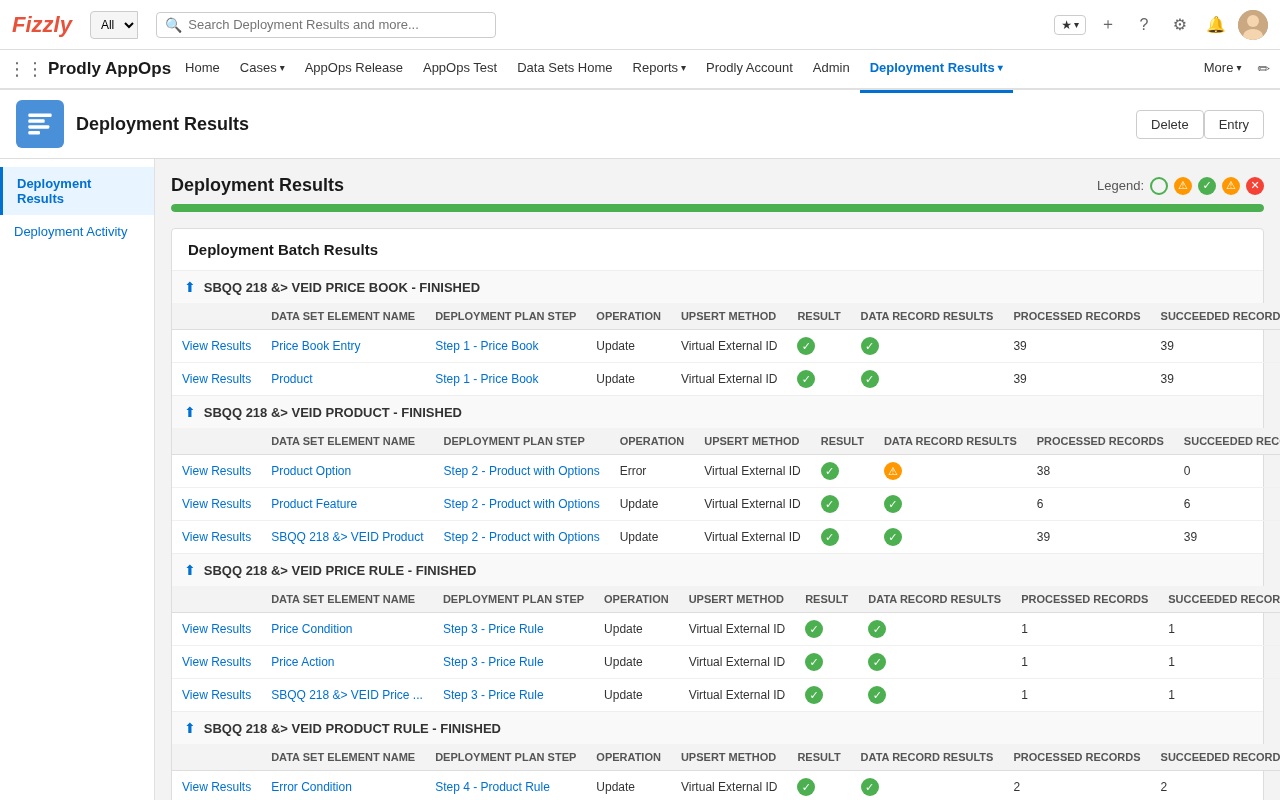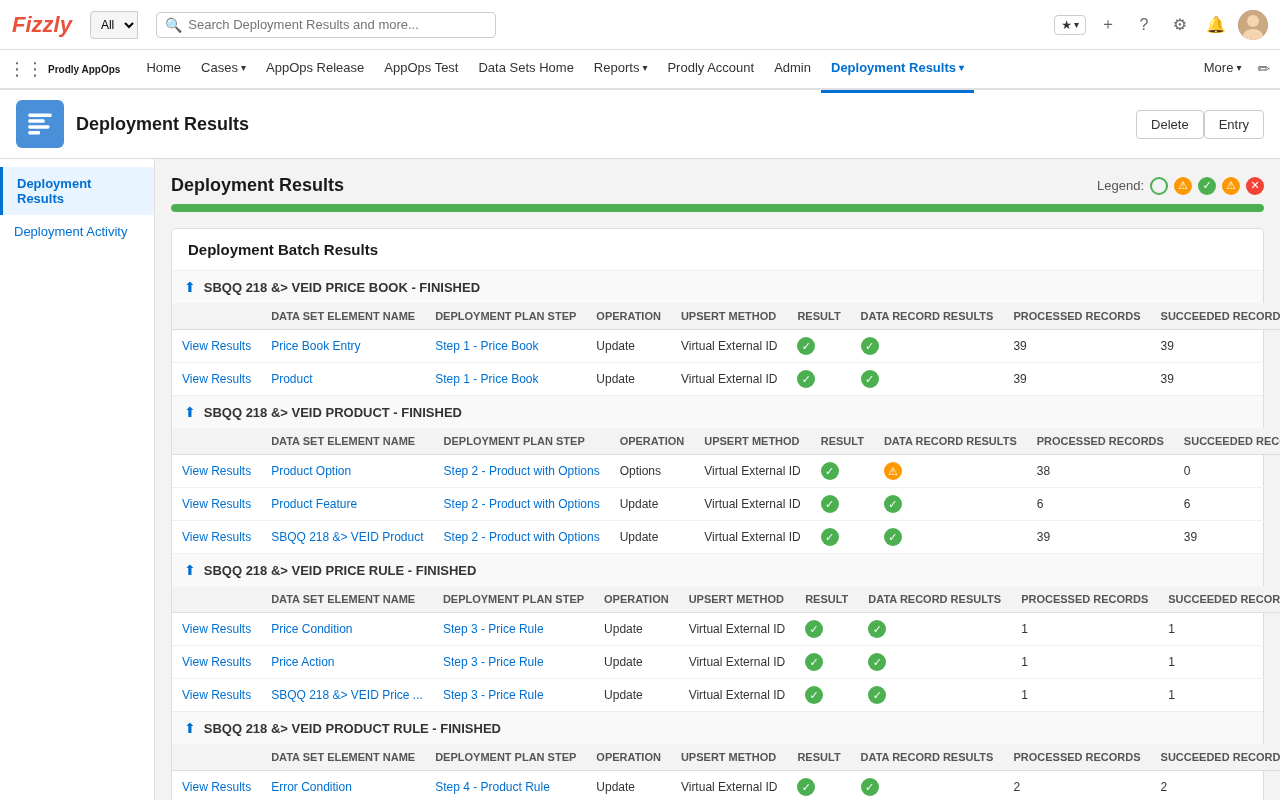--- a/index.html
+++ b/index.html
@@ -13,21 +13,21 @@
     .topbar-search input { border: none; outline: none; font-size: 13px; width: 100%; color: #555; }
     .topbar-search-select { border: 1px solid #ccc; border-radius: 4px 0 0 4px; padding: 4px 6px; font-size: 12px; background: #f5f5f5; height: 28px; }
     .topbar-icons { display: flex; align-items: center; gap: 8px; margin-left: auto; }
     .topbar-icon { width: 28px; height: 28px; display: flex; align-items: center; justify-content: center; cursor: pointer; color: #666; font-size: 16px; border-radius: 4px; }
     .avatar { width: 30px; height: 30px; border-radius: 50%; background: #c0a080; display: flex; align-items: center; justify-content: center; color: #fff; font-size: 13px; cursor: pointer; overflow: hidden; }
     .star-badge { border: 1px solid #ccc; border-radius: 4px; padding: 2px 6px; font-size: 12px; display: flex; align-items: center; gap: 2px; cursor: pointer; }
 
     
     .navbar { display: flex; align-items: center; background: #fff; border-bottom: 2px solid #e0e0e0; padding: 0 10px; height: 40px; gap: 0; }
     .nav-apps { width: 32px; height: 32px; display: flex; align-items: center; justify-content: center; cursor: pointer; color: #666; font-size: 18px; margin-right: 6px; }
-    .nav-brand { font-weight: bold; font-size: 10px; color: #1a1a1a; margin-right: 16px; white-space: nowrap; }
+    .nav-brand { font-weight: bold; font-size: 17px; color: #1a1a1a; margin-right: 4px; white-space: nowrap; }
     .nav-item { padding: 9px 10px; height: 48px; display: flex; align-items: center; cursor: pointer; font-size: 13px; color: #333; white-space: nowrap; gap: 3px; border-bottom: 3px solid transparent; }
     .nav-item.active { border-bottom: 3px solid #0070d2; color: #0070d2; font-weight: 600; }
     .nav-dropdown { font-size: 10px; }
     .nav-more { margin-left: auto; }
     .nav-edit { margin-left: 6px; color: #666; cursor: pointer; font-size: 15px; }
 
     
     .page-header { display: flex; align-items: center; background: #fff; border-bottom: 1px solid #ddd; padding: 10px 16px; gap: 12px; }
     .page-icon { width: 48px; height: 48px; background: #4a90d9; border-radius: 6px; display: flex; align-items: center; justify-content: center; }
     .page-icon svg { width: 28px; height: 28px; fill: #fff; }
@@ -241,21 +241,21 @@
               <th class="col-drr">DATA RECORD RESULTS</th>
               <th class="col-pr">PROCESSED RECORDS</th>
               <th class="col-sr">SUCCEEDED RECORDS</th>
             </tr>
           </thead>
           <tbody>
             <tr>
               <td><a class="link-blue">View Results</a></td>
               <td><a class="link-blue">Product Option</a></td>
               <td><a class="link-blue">Step 2 - Product with Options</a></td>
-              <td>Options</td>
+              <td>Error</td>
               <td>Virtual External ID</td>
               <td><span class="status-ok">✓</span></td>
               <td><span class="status-warn">⚠</span></td>
               <td>38</td>
               <td>0</td>
             </tr>
             <tr>
               <td><a class="link-blue">View Results</a></td>
               <td><a class="link-blue">Product Feature</a></td>
               <td><a class="link-blue">Step 2 - Product with Options</a></td>

